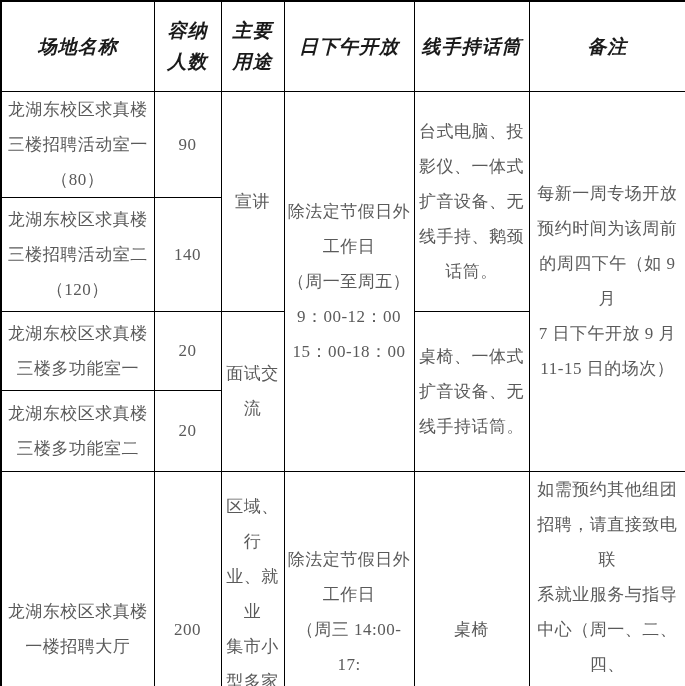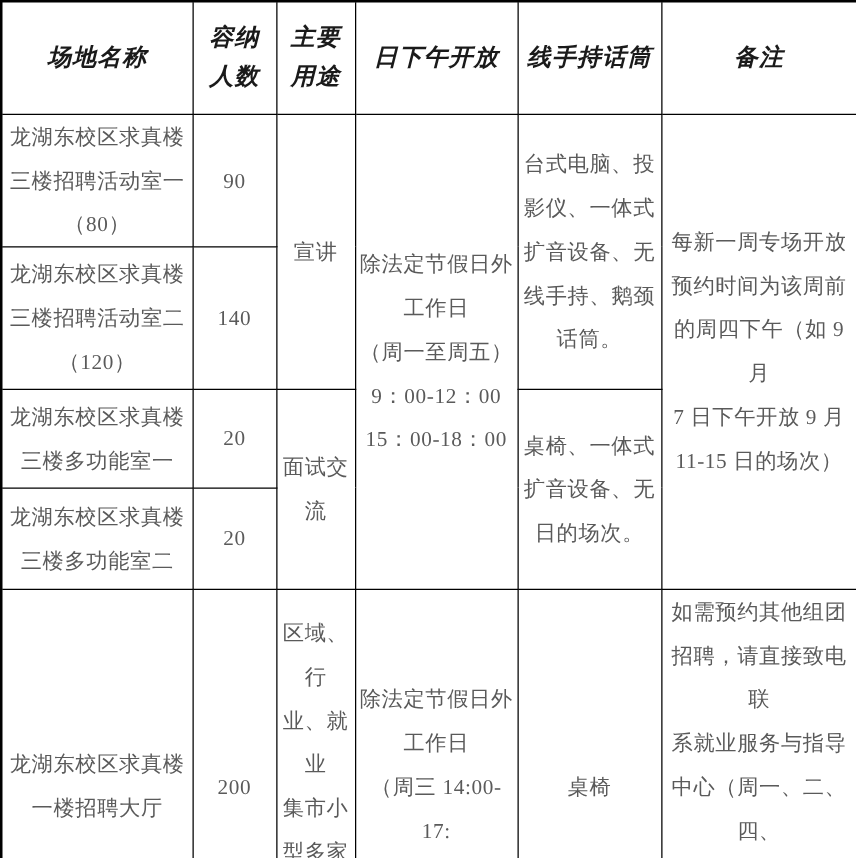--- a/index.html
+++ b/index.html
@@ -106,21 +106,21 @@
       <td>140</td>
     </tr>
     <tr class="rh-r3">
       <td>龙湖东校区求真楼
 三楼多功能室一</td>
       <td>20</td>
       <td rowspan="2">面试交
 流</td>
       <td rowspan="2">桌椅、一体式
 扩音设备、无
-日的场次。</td>
+线手持话筒。</td>
     </tr>
     <tr class="rh-r4">
       <td>龙湖东校区求真楼
 三楼多功能室二</td>
       <td>20</td>
     </tr>
     <tr class="rh-r5">
       <td>龙湖东校区求真楼
 一楼招聘大厅</td>
       <td>200</td>

